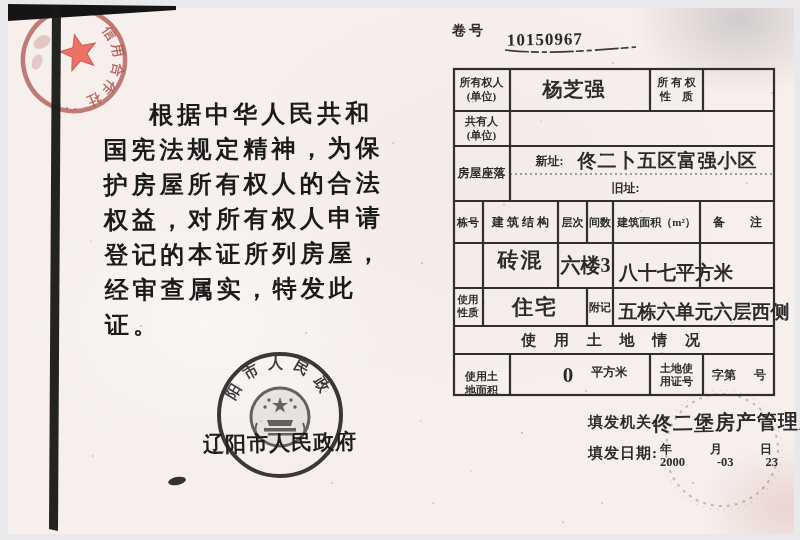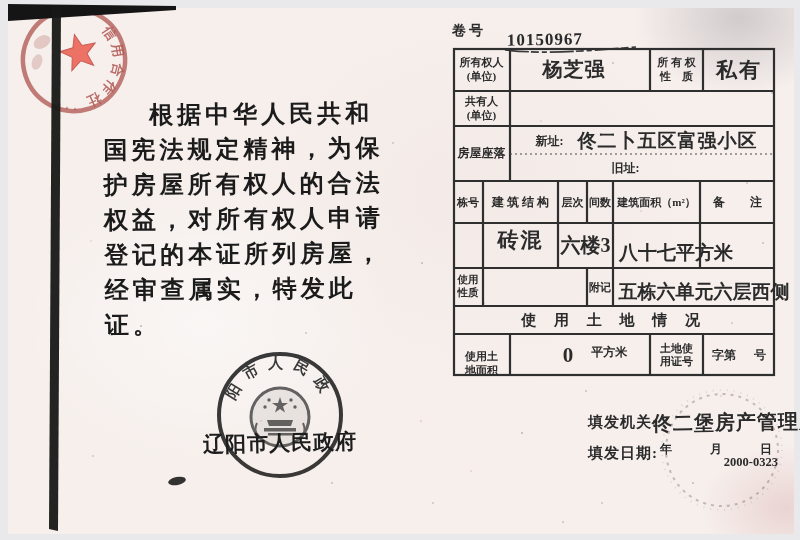--- a/index.html
+++ b/index.html
@@ -14,33 +14,33 @@
           #f6efec;}
   svg{position:absolute;overflow:visible;}
   
   .preamble{position:absolute;left:104px;top:97px;width:302px;font-size:24px;font-weight:700;
             color:#1b1b1b;letter-spacing:4px;line-height:35px;transform:rotate(-0.5deg);}
   .preamble .ln:first-child{text-indent:46px;}
   
   .vol-label{position:absolute;left:452px;top:22px;font-size:14px;font-weight:700;letter-spacing:3px;}
   .vol-number{position:absolute;left:507px;top:30px;font-size:17px;font-weight:700;letter-spacing:1px;transform:rotate(-1deg);}
   
-  .cert-table{position:absolute;left:453px;top:48px;width:322px;height:328px;}
+  .cert-table{position:absolute;left:453px;top:68px;width:322px;height:328px;}
   .cell{position:absolute;display:flex;align-items:center;justify-content:center;text-align:center;}
   .col{flex-direction:column;line-height:1.2;}
   .sm{font-size:11px;font-weight:700;}
   .sm2{font-size:12px;font-weight:700;}
   .val{font-size:20px;font-weight:700;letter-spacing:1px;white-space:nowrap;}
   .val-lg{font-size:21px;font-weight:700;letter-spacing:2px;white-space:nowrap;}
   .left-align{justify-content:center;}
   
   .iss-label{position:absolute;font-size:15px;font-weight:700;letter-spacing:1px;}
   .agency-value{position:absolute;left:652px;top:409px;font-size:20px;font-weight:700;letter-spacing:1px;white-space:nowrap;transform:rotate(-0.8deg);}
   .ymd{position:absolute;left:660px;top:441px;width:112px;display:flex;justify-content:space-between;font-size:12px;font-weight:700;}
-  .dmy-vals{position:absolute;left:660px;top:455px;width:118px;display:flex;justify-content:flex-end;font-size:12.5px;font-weight:700;}
+  .dmy-vals{position:absolute;left:660px;top:455px;width:118px;display:flex;justify-content:space-between;font-size:12.5px;font-weight:700;}
   
   .seal-name{position:absolute;left:199px;top:429px;width:162px;text-align:center;font-size:21px;
              font-weight:700;letter-spacing:1px;color:#1d1d1d;transform:rotate(-1.2deg);white-space:nowrap;}
   
   .speck-dark{position:absolute;left:0;top:0;width:2px;height:2px;border-radius:50%;background:transparent;
     box-shadow:140px 325px rgba(60,50,50,.30),92px 455px rgba(60,50,50,.22),305px 332px rgba(60,50,50,.25),
       392px 142px rgba(60,50,50,.22),421px 262px rgba(60,50,50,.28),472px 101px rgba(60,50,50,.22),
       503px 204px rgba(60,50,50,.20),612px 62px rgba(60,50,50,.25),701px 152px rgba(60,50,50,.22),
       762px 242px rgba(60,50,50,.25),483px 302px rgba(60,50,50,.20),521px 432px rgba(60,50,50,.30),
       601px 502px rgba(60,50,50,.22),661px 352px rgba(60,50,50,.25),731px 322px rgba(60,50,50,.22),
@@ -148,21 +148,20 @@
 
     <div class="cell col sm" style="left:0;top:0;width:57px;height:43px">
       <span>所有权人</span>
       <span>(单位)</span>
     </div>
     <div class="cell val" style="left:57px;top:0;width:128px;height:43px">杨芝强</div>
     <div class="cell col sm" style="left:197px;top:0;width:53px;height:43px">
       <span>所 有 权</span>
       <span>性　质</span>
     </div>
-    <div class="cell val-lg" style="left:250px;top:0;width:72px;height:43px">私有</div>
 
     <div class="cell col sm" style="left:0;top:43px;width:57px;height:35px">
       <span>共有人</span>
       <span>(单位)</span>
     </div>
 
     <div class="cell sm2" style="left:0;top:78px;width:57px;height:55px">房屋座落</div>
     <div class="cell left-align" style="left:57px;top:80px;width:265px;height:26px;padding-left:8px;box-sizing:border-box">
       <span class="sm2">新址:</span>
       <span class="val" style="font-size:19px;margin-left:14px">佟二卜五区富强小区</span>
@@ -180,20 +179,21 @@
     </div>
 
     <div class="cell val-lg" style="left:30px;top:175px;width:75px;height:34px">砖混</div>
     <div class="cell val" style="left:105px;top:175px;width:55px;height:45px;letter-spacing:0">六楼3</div>
     <div class="cell val left-align" style="left:160px;top:175px;width:110px;height:60px;font-size:19px;letter-spacing:0;padding-left:16px;box-sizing:border-box;overflow:visible">八十七平方米</div>
 
     <div class="cell col sm" style="left:0;top:220px;width:30px;height:38px;font-size:10.5px">
       <span>使用</span>
       <span>性质</span>
     </div>
+    <div class="cell val-lg" style="left:30px;top:220px;width:104px;height:38px">住宅</div>
     <div class="cell sm" style="left:134px;top:220px;width:26px;height:38px">附记</div>
     <div class="cell val left-align" style="left:160px;top:220px;width:162px;height:48px;font-size:19px;letter-spacing:0;padding-left:20px;box-sizing:border-box">五栋六单元六层西侧</div>
 
     <div class="cell" style="left:0;top:258px;width:322px;height:28px;font-size:15px;font-weight:700;letter-spacing:7px">使 用 土 地 情 况</div>
 
     <div class="cell col sm" style="left:0;top:286px;width:57px;height:59px">
       <span>使用土</span>
       <span>地面积</span>
     </div>
     <div class="cell left-align" style="left:57px;top:286px;width:140px;height:42px;padding-left:30px;box-sizing:border-box">

